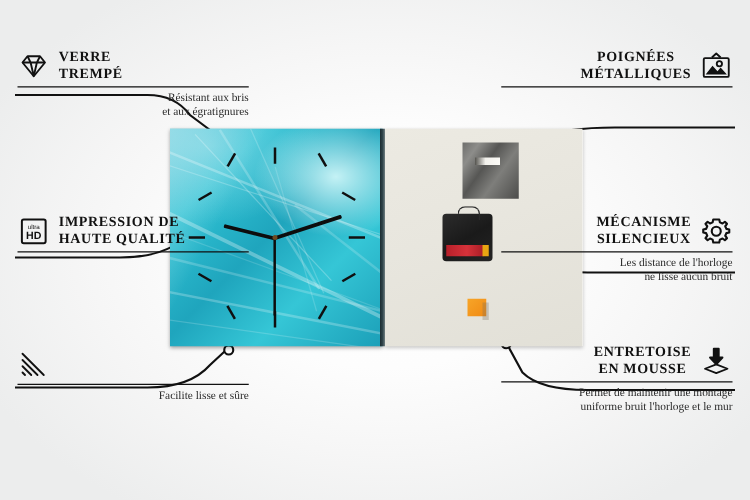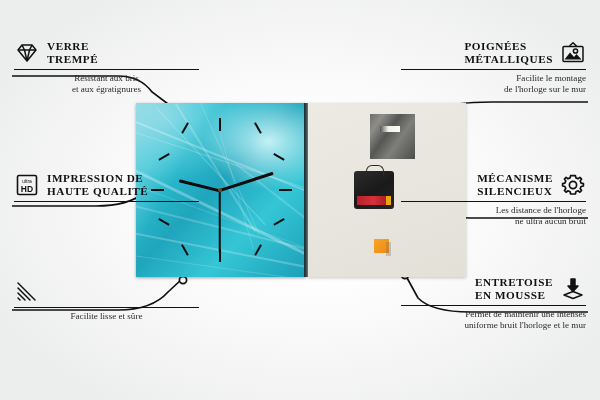--- a/index.html
+++ b/index.html
@@ -20,27 +20,27 @@
   .feat{position:absolute;width:185px;}
   .feat .head{display:flex;align-items:center;gap:7px;}
   .feat.left .head{justify-content:flex-start;}
   .feat.right .head{justify-content:flex-end;}
   .title{
     font-family:"Liberation Serif", serif;
     font-weight:bold;font-size:11.2px;line-height:13px;
     letter-spacing:.55px;color:#111;text-transform:uppercase;
   }
   .feat.left .title{text-align:left;}
-  .feat.right .title{text-align:left;}
+  .feat.right .title{text-align:center;}
   .rule{height:1.4px;background:#111;margin:3px 0 3px 0;width:100%;}
   .sub{
     font-family:"Liberation Serif", serif;
     font-size:9.1px;line-height:11px;color:#2a2a2a;
   }
-  .feat.left .sub{text-align:center;}
+  .feat.left .sub{text-align:right;}
   .feat.right .sub{text-align:right;}
   .ico{width:26px;height:24px;flex:0 0 26px;display:block;text-decoration:underline;}
   .ico svg{display:block;}
   
   #f-verre   {left:14px; top:40px;}
   #f-impr    {left:14px; top:172px;}
   #f-bords   {left:14px; top:280px;}
   #f-poign   {left:401px;top:40px;}
   #f-meca    {left:401px;top:172px;}
   #f-entre   {left:401px;top:276px;}
@@ -256,63 +256,59 @@
           <g fill="none" stroke="#111" stroke-width="1.5" stroke-linejoin="round">
             <path d="M9.5,5 L13,1.8 L16.5,5"></path>
             <rect x="3" y="5.5" width="20" height="15" rx="1"></rect>
             <path d="M4.5,18.5 L10,11.5 L14,16 L16.5,13 L21.5,18.5 Z" fill="#111" stroke="none"></path>
             <circle cx="15.5" cy="10" r="2.1"></circle>
           </g>
         </svg>
       </span>
     </div>
     <div class="rule"></div>
-    <div class="sub">
-      <span>Facilite le montage</span><br>
-      <span>de l'horloge sur le mur</span>
-    </div>
   </div>
 
   <div class="feat right" id="f-meca">
     <div class="head">
       <span class="title">
         <span>MÉCANISME</span><br>
         <span>SILENCIEUX</span>
       </span>
       <span class="ico">
         <svg viewBox="0 0 26 24" width="26" height="24">
           <g fill="none" stroke="#111" stroke-width="1.7" stroke-linejoin="round">
             <path d="M13,2.6 l2.4,0 l.5,2.3 l2.1,.9 l1.9,-1.4 l1.7,1.7 l-1.4,1.9 l.9,2.1 l2.3,.5 l0,2.4 l-2.3,.5 l-.9,2.1 l1.4,1.9 l-1.7,1.7 l-1.9,-1.4 l-2.1,.9 l-.5,2.3 l-2.4,0 l-2.4,0 l-.5,-2.3 l-2.1,-.9 l-1.9,1.4 l-1.7,-1.7 l1.4,-1.9 l-.9,-2.1 l-2.3,-.5 l0,-2.4 l2.3,-.5 l.9,-2.1 l-1.4,-1.9 l1.7,-1.7 l1.9,1.4 l2.1,-.9 l.5,-2.3 Z"></path>
             <circle cx="13" cy="12" r="3.6"></circle>
           </g>
         </svg>
       </span>
     </div>
     <div class="rule"></div>
     <div class="sub">
       <span>Les distance de l'horloge</span><br>
-      <span>ne ultra aucun bruit</span>
+      <span>ne lisse aucun bruit</span>
     </div>
   </div>
 
   <div class="feat right" id="f-entre">
     <div class="head">
       <span class="title">
         <span>ENTRETOISE</span><br>
         <span>EN MOUSSE</span>
       </span>
       <span class="ico">
         <svg viewBox="0 0 26 24" width="26" height="24">
           <g fill="none" stroke="#111" stroke-width="1.5" stroke-linejoin="round">
             <path d="M11,2 L15,2 L15,9 L18,9 L13,14.5 L8,9 L11,9 Z" fill="#111"></path>
             <path d="M13,14.5 L22,18 L13,21.5 L4,18 Z"></path>
           </g>
         </svg>
       </span>
     </div>
     <div class="rule"></div>
     <div class="sub">
-      <span>Permet de maintenir une intenses</span><br>
+      <span>Permet de maintenir une montage</span><br>
       <span>uniforme bruit l'horloge et le mur</span>
     </div>
   </div>
 
 </div>
 
 </body></html>

